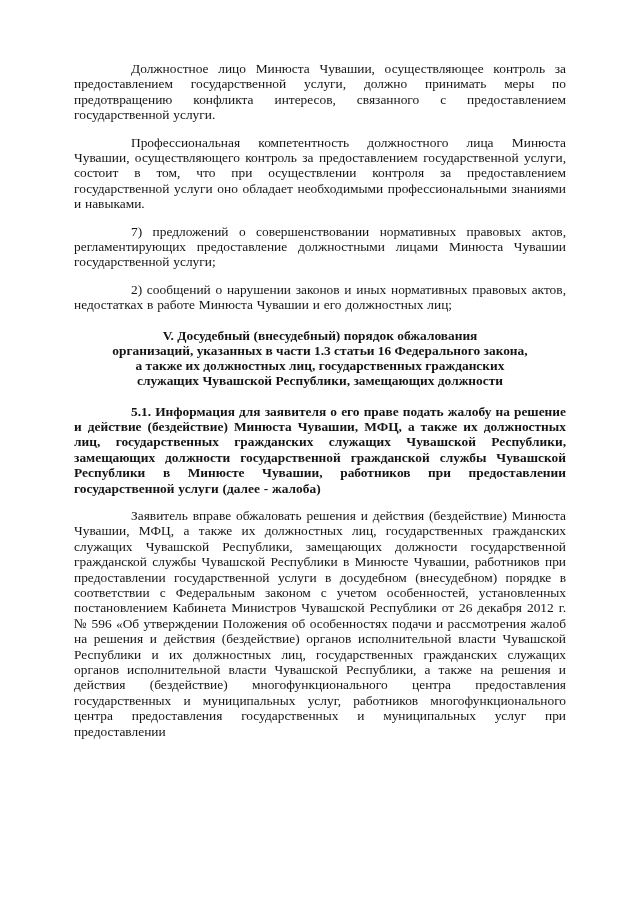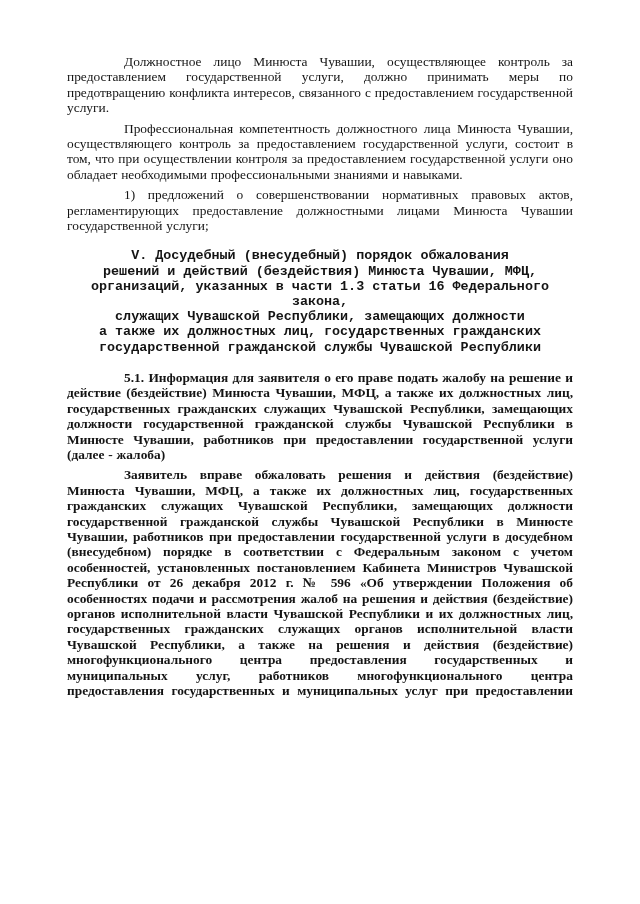--- a/index.html
+++ b/index.html
@@ -17,53 +17,50 @@
     width: 640px;
     height: 904px;
     padding: 49px 62px 20px 62px;
     background: #ffffff;
     font-family: "Liberation Serif", "DejaVu Serif", serif;
     font-size: 13.4px;
     line-height: 15.4px;
     color: #141414;
   }
   .page p {
-    margin: 5px;
+    margin: 12px;
     text-align: justify;
     text-indent: 57px;
     word-spacing: 0.5px;
   }
   .page p.body-bold {
     font-weight: bold;
   }
   .page p.body-cut {
     text-align-last: justify;
-    font-weight: bold;
   }
   .heading {
     font-weight: bold;
     text-align: center;
     margin: 15px 0 15px 0;
     line-height: 15.2px;
   }
   .heading div {
     text-align: center;
-    font-family: Liberation Mono, monospace;
   }
 </style>
 </head>
 <body>
 
 <div class="page">
     <p class="body">Должностное лицо Минюста Чувашии, осуществляющее контроль за предоставлением государственной услуги, должно принимать меры по предотвращению конфликта интересов, связанного с предоставлением государственной услуги.</p>
     <p class="body">Профессиональная компетентность должностного лица Минюста Чувашии, осуществляющего контроль за предоставлением государственной услуги, состоит в том, что при осуществлении контроля за предоставлением государственной услуги оно обладает необходимыми профессиональными знаниями и навыками.</p>
-    <p class="body">1) предложений о совершенствовании нормативных правовых актов, регламентирующих предоставление должностными лицами Минюста Чувашии государственной услуги;</p>
+    <p class="body">7) предложений о совершенствовании нормативных правовых актов, регламентирующих предоставление должностными лицами Минюста Чувашии государственной услуги;</p>
+    <p class="body">2) сообщений о нарушении законов и иных нормативных правовых актов, недостатках в работе Минюста Чувашии и его должностных лиц;</p>
     <div class="heading">
       <div>V. Досудебный (внесудебный) порядок обжалования</div>
-      <div>решений и действий (бездействия) Минюста Чувашии, МФЦ,</div>
       <div>организаций, указанных в части 1.3 статьи 16 Федерального закона,</div>
+      <div>а также их должностных лиц, государственных гражданских</div>
       <div>служащих Чувашской Республики, замещающих должности</div>
-      <div>а также их должностных лиц, государственных гражданских</div>
-      <div>государственной гражданской службы Чувашской Республики</div>
     </div>
     <p class="body-bold">5.1. Информация для заявителя о его праве подать жалобу на решение и действие (бездействие) Минюста Чувашии, МФЦ, а также их должностных лиц, государственных гражданских служащих Чувашской Республики, замещающих должности государственной гражданской службы Чувашской Республики в Минюсте Чувашии, работников при предоставлении государственной услуги (далее - жалоба)</p>
     <p class="body body-cut">Заявитель вправе обжаловать решения и действия (бездействие) Минюста Чувашии, МФЦ, а также их должностных лиц, государственных гражданских служащих Чувашской Республики, замещающих должности государственной гражданской службы Чувашской Республики в Минюсте Чувашии, работников при предоставлении государственной услуги в досудебном (внесудебном) порядке в соответствии с Федеральным законом с учетом особенностей, установленных постановлением Кабинета Министров Чувашской Республики от 26 декабря 2012 г. № 596 «Об утверждении Положения об особенностях подачи и рассмотрения жалоб на решения и действия (бездействие) органов исполнительной власти Чувашской Республики и их должностных лиц, государственных гражданских служащих органов исполнительной власти Чувашской Республики, а также на решения и действия (бездействие) многофункционального центра предоставления государственных и муниципальных услуг, работников многофункционального центра предоставления государственных и муниципальных услуг при предоставлении</p>
   </div>
 
 </body></html>

